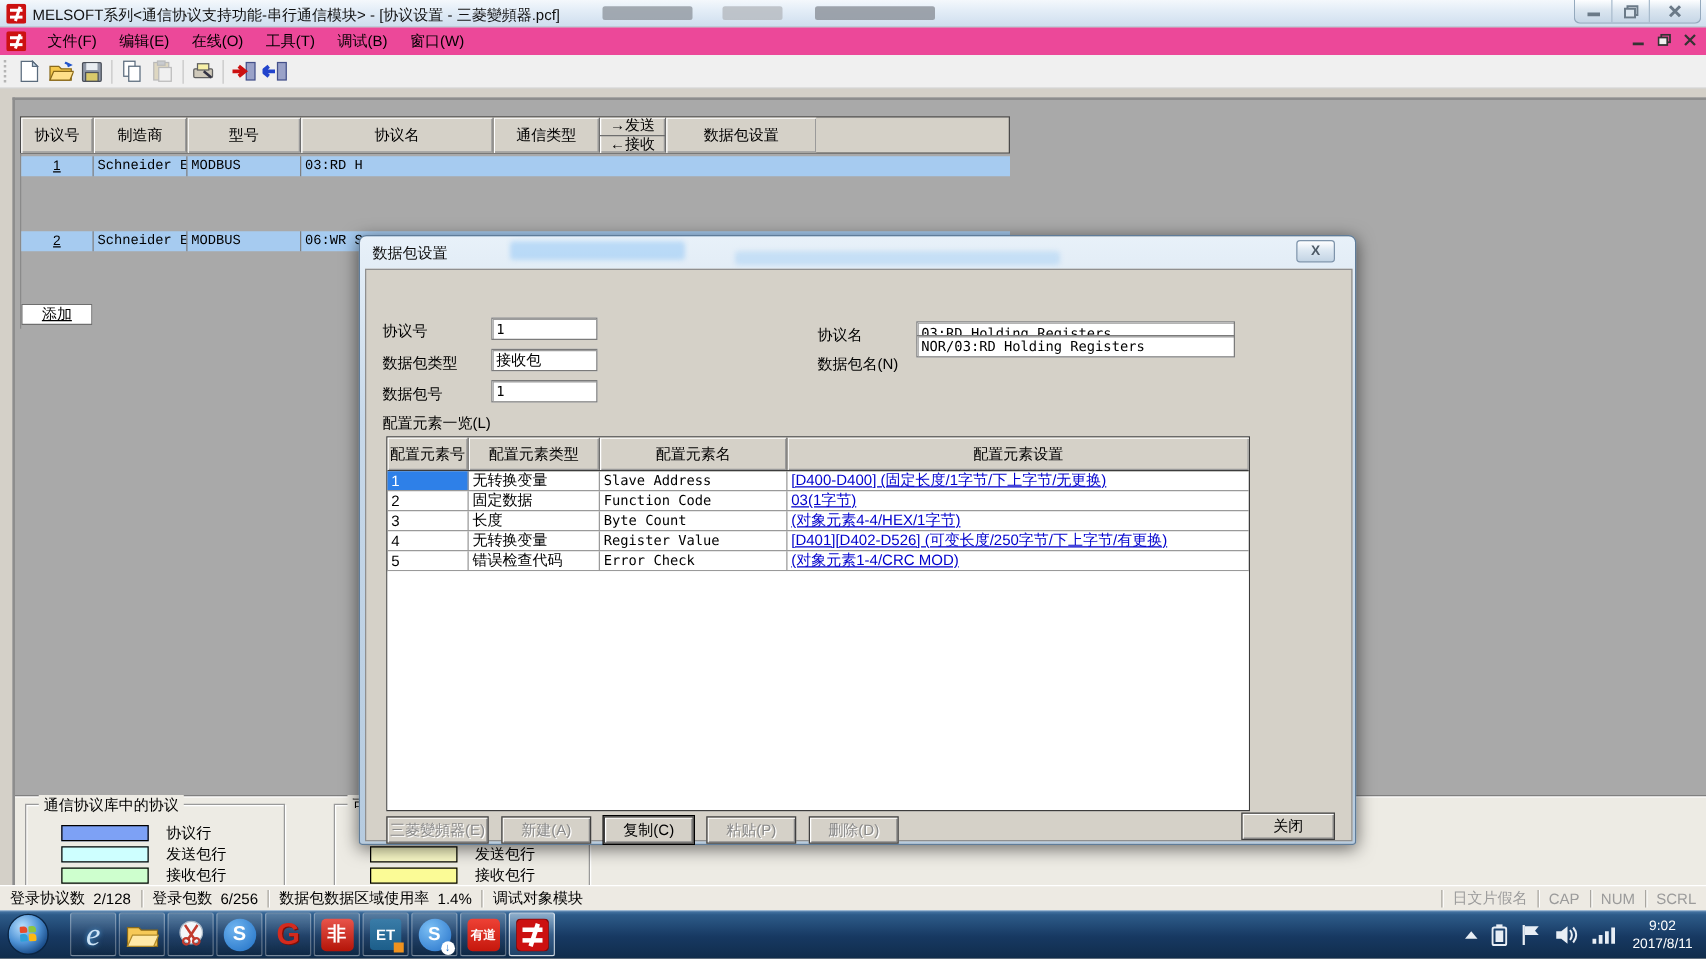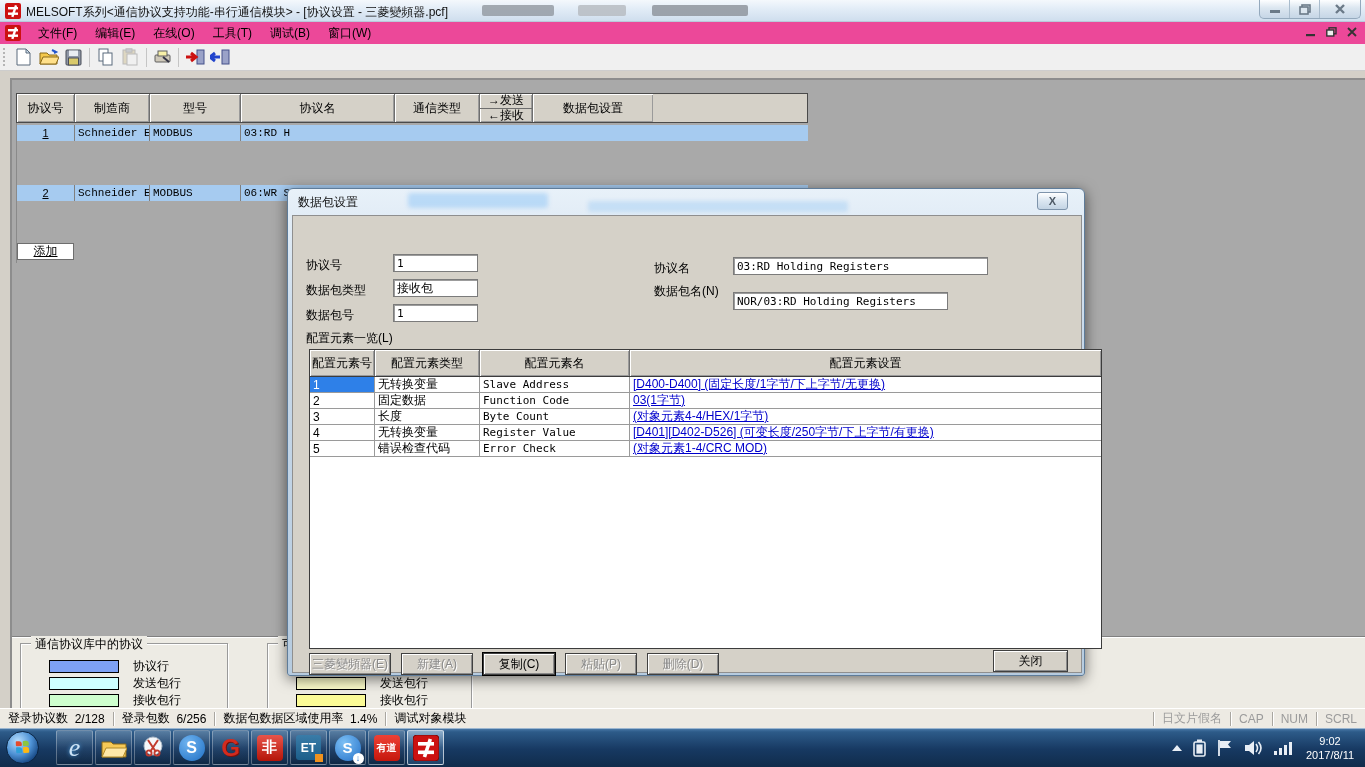--- a/index.html
+++ b/index.html
@@ -74,21 +74,21 @@
   #dlg-close { position:absolute; right:16px; top:3px; width:31px; height:18px;
     background:linear-gradient(180deg,#ffffff,#dde8f2 45%,#c3d4e4); border:1px solid #7e94ab; border-radius:3px;
     display:flex; align-items:center; justify-content:center; color:#4e5a66; font-weight:bold; font-size:11px; }
   #dlg-client { position:absolute; left:4px; top:26px; width:790px; height:458px; background:#d5d1c8; border:1px solid #8f8f8f; }
   .dlabel { position:absolute; font-size:12px; }
   .dbox { position:absolute; height:18px; background:#fff; border:1px solid #7b7b7b;
     box-shadow:inset 1px 1px 0 #9c9c9c; font-family:"DejaVu Sans Mono","Liberation Mono",monospace;
     font-size:11px; display:flex; align-items:center; padding:0 3px; white-space:nowrap; overflow:hidden; }
 
   
-  #cfgtable { position:absolute; left:16px; top:133px; width:793px; height:300px; border:1px solid #3c3c3c;
+  #cfgtable { position:absolute; left:16px; top:133px; width:691px; height:300px; border:1px solid #3c3c3c;
     background:#fff; display:flex; flex-direction:column; }
   .cfg-head { display:flex; height:27px; background:#d5d1c8; border-bottom:1px solid #3c3c3c; }
   .chc { border-right:1px solid #6e6e6e; box-shadow:inset 1px 1px 0 #fff, inset -1px -1px 0 #9a9a9a;
     display:flex; align-items:center; justify-content:center; text-align:center; line-height:12px; }
   .chc:last-child { border-right:none; }
   .cfg-row { display:flex; height:16px; border-bottom:1px solid #9a9a9a; }
   .cfc { border-right:1px solid #9a9a9a; display:flex; align-items:center; padding:0 3px; overflow:hidden; white-space:nowrap; }
   .cfc:last-child { border-right:none; }
   .cfc.mono { font-family:"DejaVu Sans Mono","Liberation Mono",monospace; font-size:11px; }
   .cfc.sel { background:#2e80e8; color:#fff; }
@@ -330,21 +330,21 @@
         <span class="dlabel" style="left:13px;top:41px">协议号</span>
         <div class="dbox" style="left:100px;top:38px;width:85px">1</div>
         <span class="dlabel" style="left:13px;top:66px">数据包类型</span>
         <div class="dbox" style="left:100px;top:63px;width:85px;font-family:'Liberation Sans',sans-serif;font-size:12px">接收包</div>
         <span class="dlabel" style="left:13px;top:91px">数据包号</span>
         <div class="dbox" style="left:100px;top:88px;width:85px">1</div>
 
         <span class="dlabel" style="left:361px;top:44px">协议名</span>
         <div class="dbox" style="left:440px;top:41px;width:255px">03:RD Holding Registers</div>
         <span class="dlabel" style="left:361px;top:67px">数据包名(N)</span>
-        <div class="dbox" style="left:440px;top:76px;width:215px">NOR/03:RD Holding Registers</div>
+        <div class="dbox" style="left:440px;top:52px;width:255px">NOR/03:RD Holding Registers</div>
 
         <span class="dlabel" style="left:13px;top:114px">配置元素一览(L)</span>
 
         <div id="cfgtable">
           <div class="cfg-head">
             <div class="chc" style="width:65px">配置元素号</div>
             <div class="chc" style="width:105px">配置元素类型</div>
             <div class="chc" style="width:150px">配置元素名</div>
             <div class="chc" style="flex:1">配置元素设置</div>
           </div>

